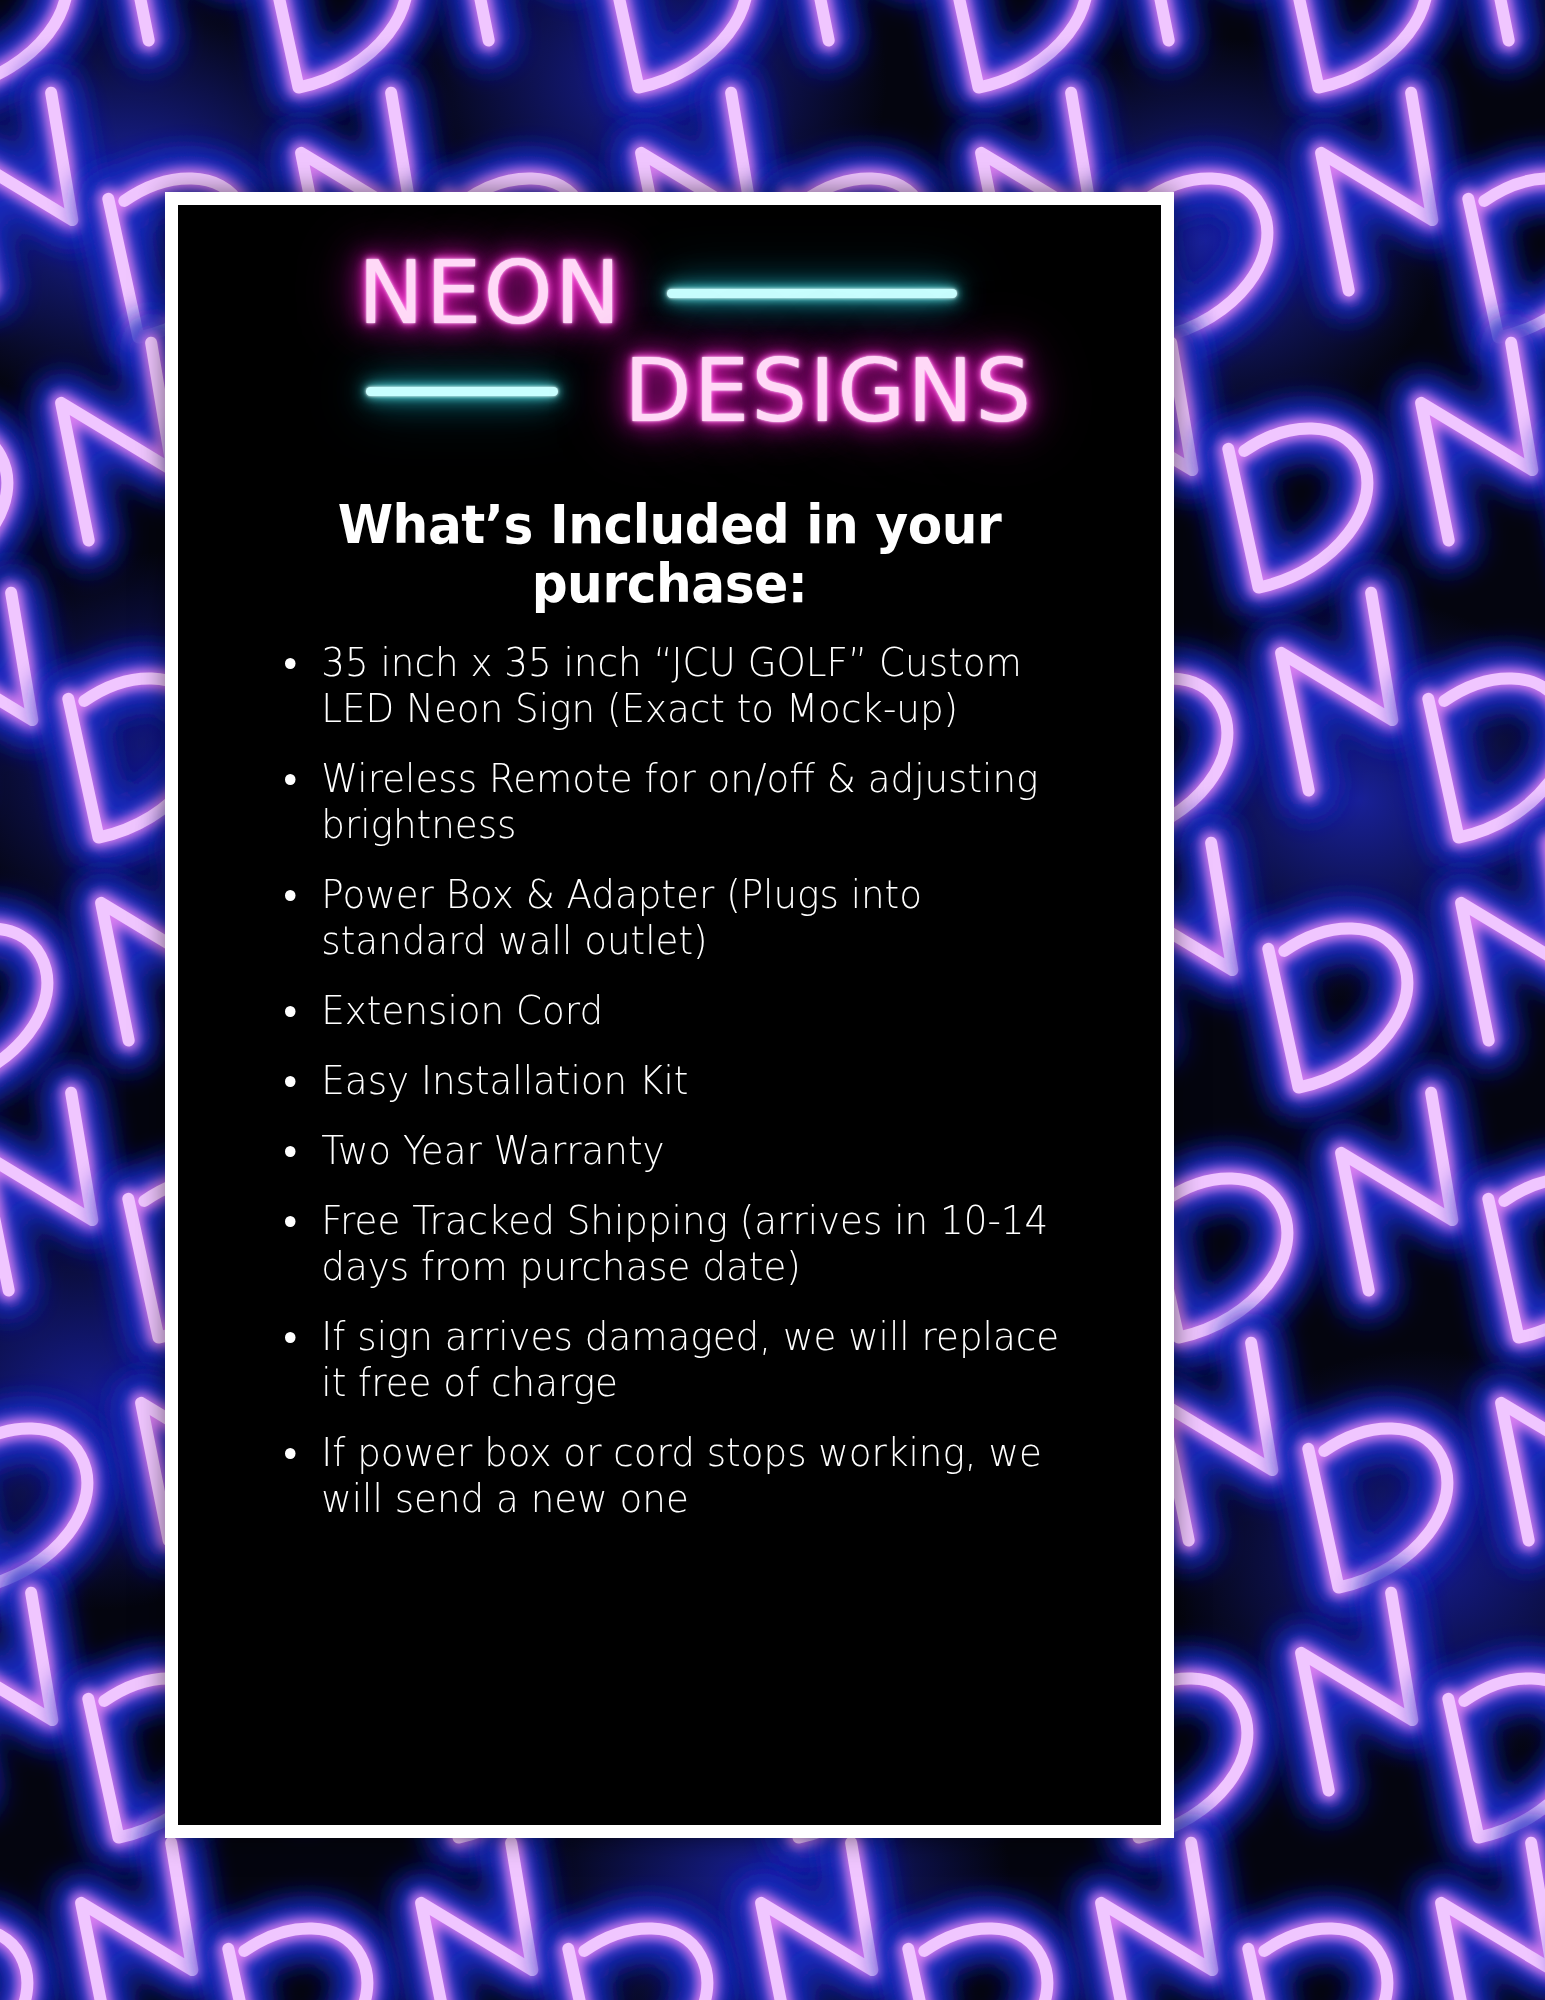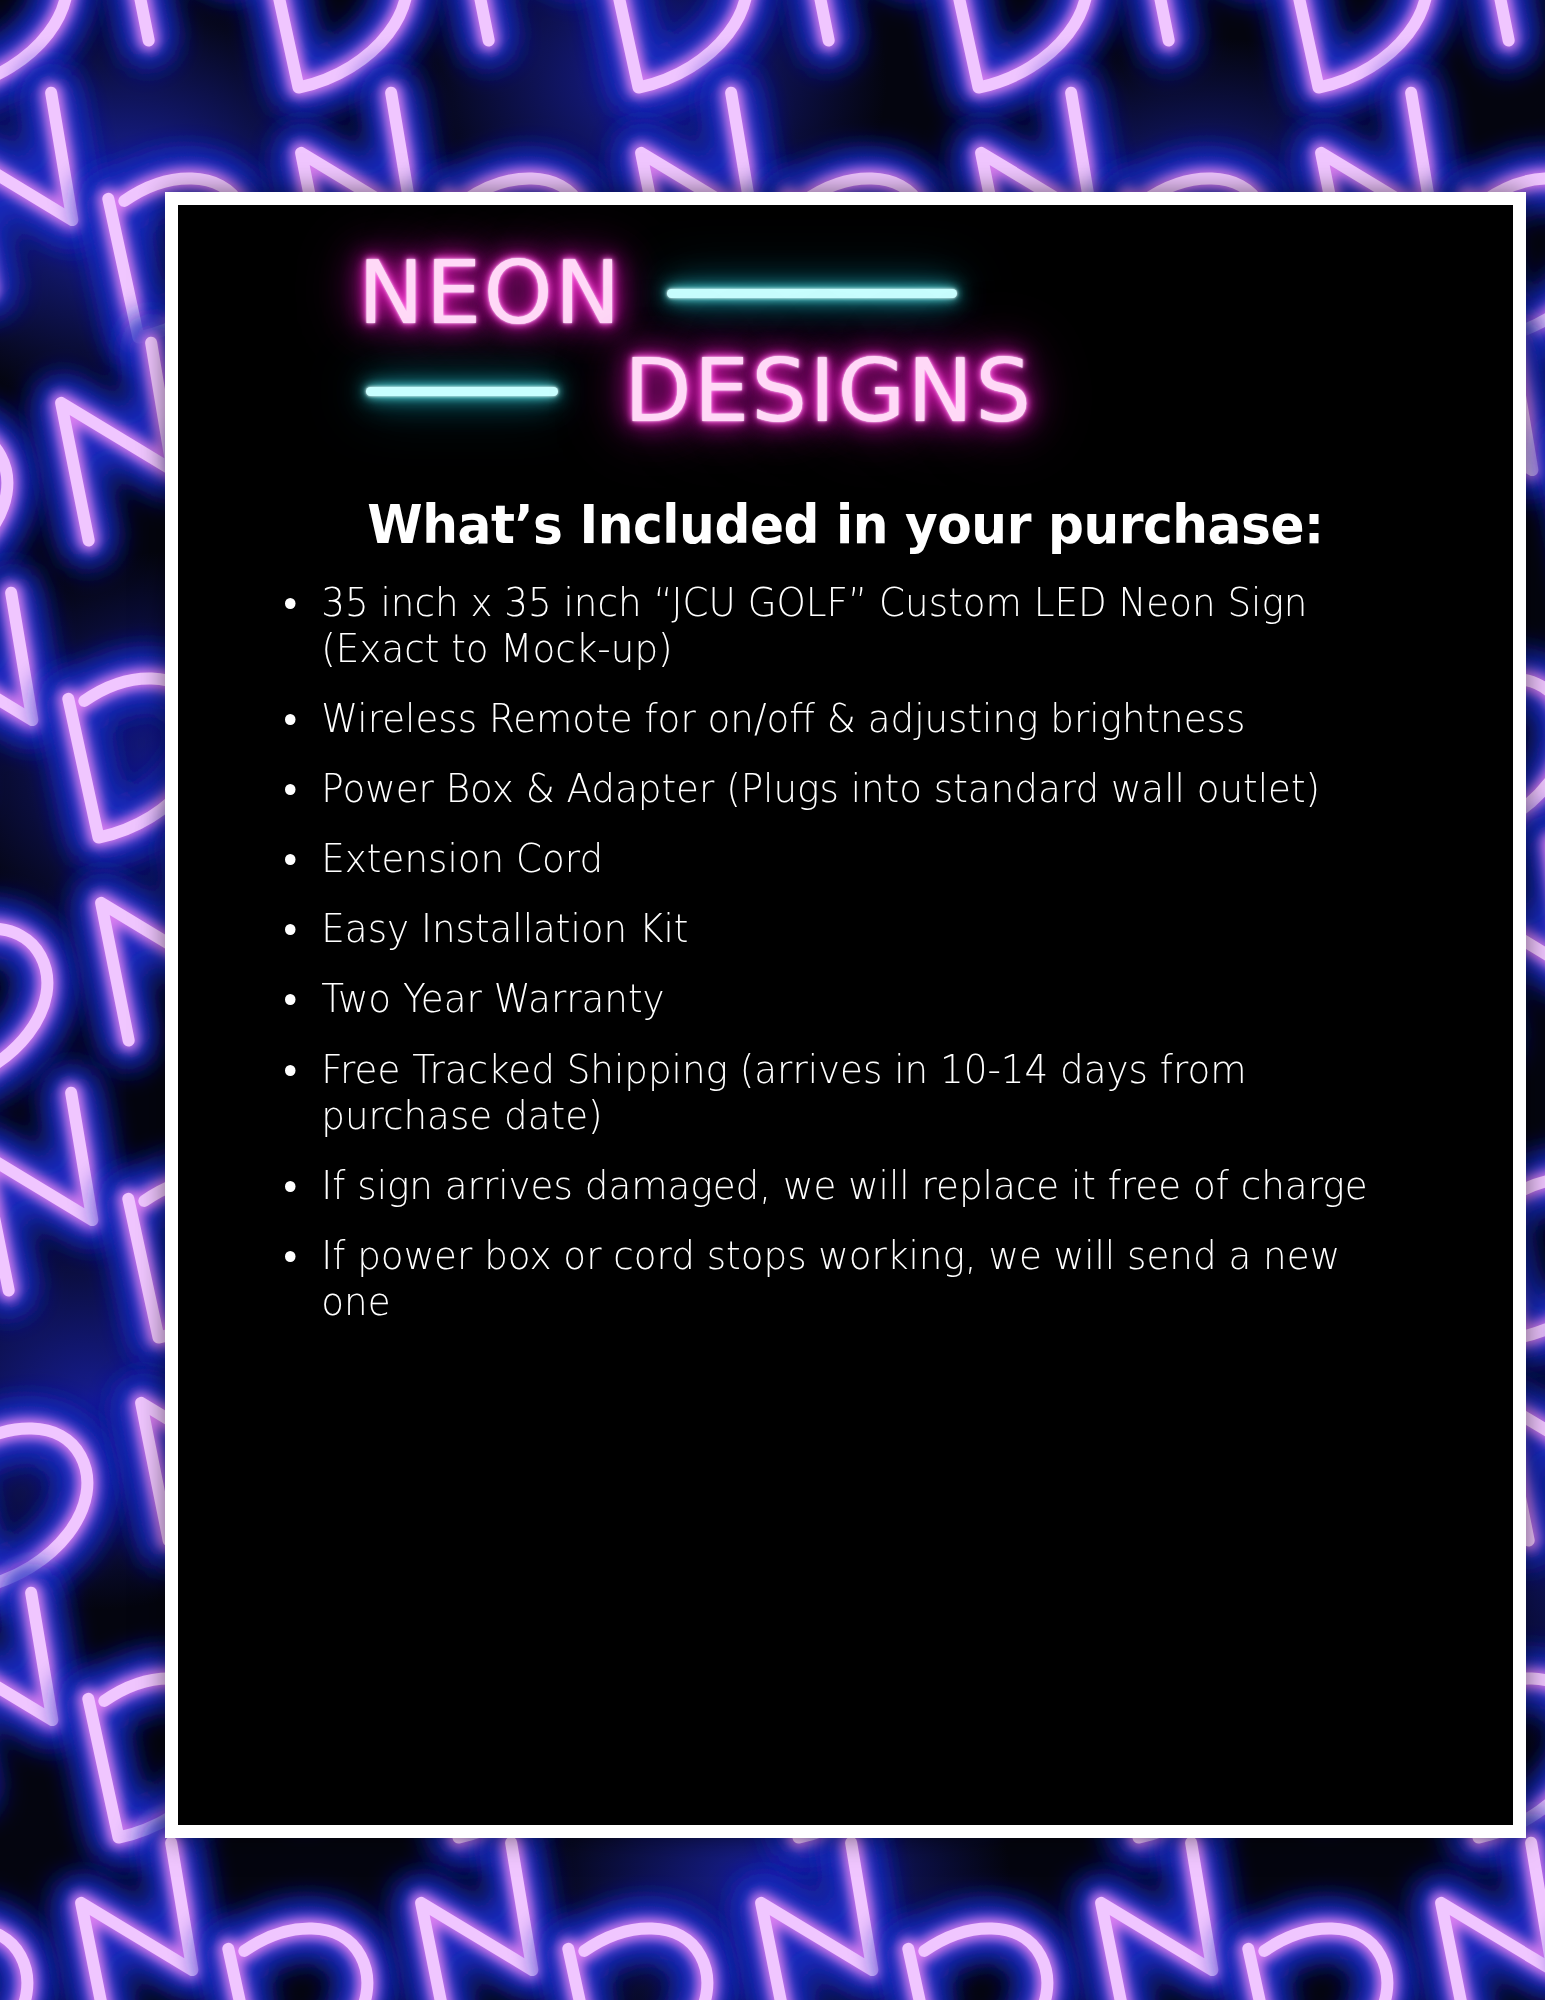--- a/index.html
+++ b/index.html
@@ -44,21 +44,21 @@
     inset: -120px;
     opacity: 1;
   }
   .bg-glyphs svg { display:block; width:100%; height:100%; }
 
   
   .frame {
     position: absolute;
     left: 165px;
     top: 192px;
-    width: 1361px;
+    width: 1009px;
     height: 1646px;
     background: #ffffff;
     box-sizing: border-box;
     padding: 13px;
     box-shadow: 0 0 26px rgba(0,0,0,0.55);
   }
   .card {
     width: 100%;
     height: 100%;
     background: #000000;

